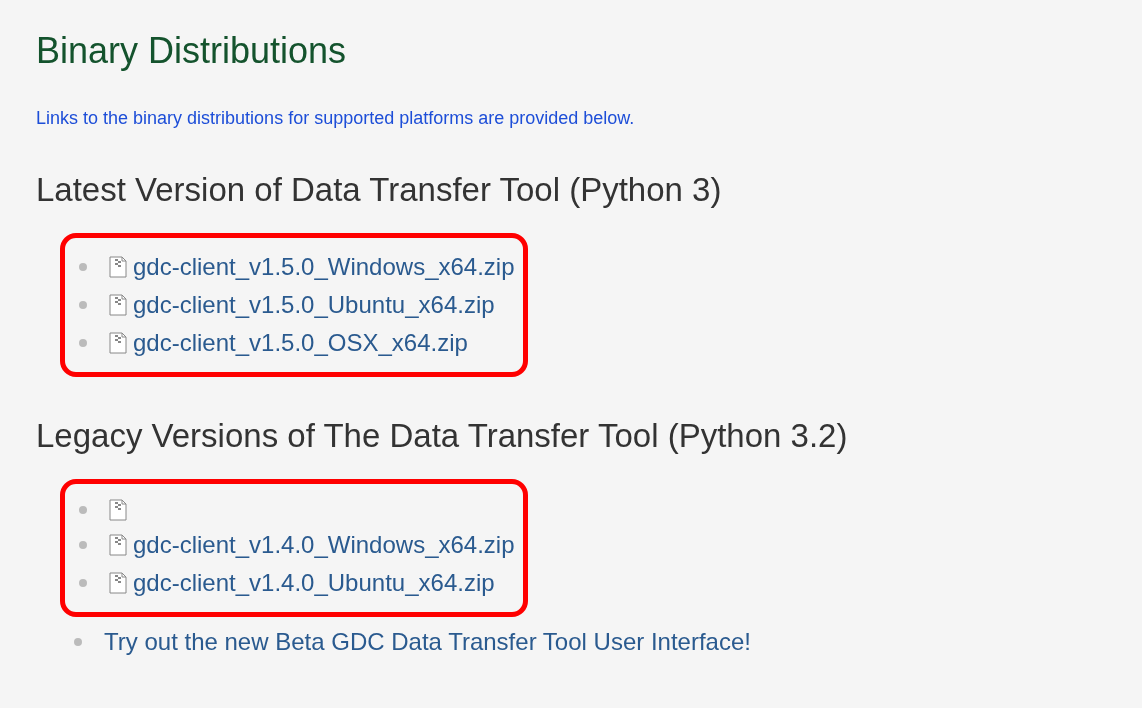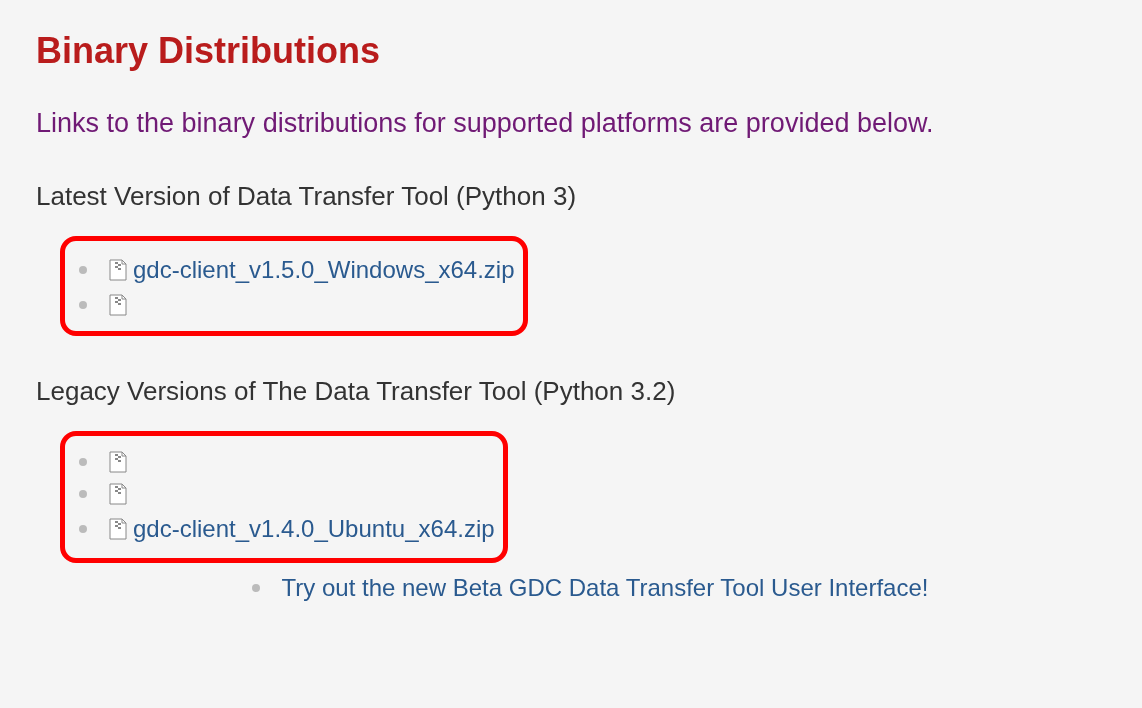--- a/index.html
+++ b/index.html
@@ -8,32 +8,32 @@
       box-sizing: border-box;
     }
     body {
       font-family: -apple-system, BlinkMacSystemFont, "Segoe UI", Helvetica, Arial, sans-serif;
       background: #f5f5f5;
       padding: 30px 36px;
       color: #333;
       width: 1142px;
     }
     h2.section-heading {
-      color: #b91c1c;
+      color: #14532d;
       font-size: 36px;
-      font-weight: 700;
+      font-weight: 400;
       margin-bottom: 36px;
     }
     p.intro-text {
-      font-size: 27px;
-      color: #701a75;
+      font-size: 18px;
+      color: #1d4ed8;
       margin-bottom: 42px;
     }
     p.subsection-heading {
-      font-size: 26px;
+      font-size: 33px;
       color: #333;
       margin-bottom: 24px;
     }
     ul.download-list {
       list-style: none;
       padding-left: 36px;
       margin-bottom: 40px;
     }
     ul.download-list li {
       display: flex;
@@ -85,21 +85,20 @@
     }
     .extra-item {
       list-style: none;
       padding-left: 38px;
       margin-top: 6px;
     }
     .extra-item li {
       display: flex;
       align-items: center;
       padding: 5px 0;
-      justify-content: center;
     }
   </style>
 </head>
 <body>
 
 <h2 class="section-heading">Binary Distributions</h2>
 
 <p class="intro-text">Links to the binary distributions for supported platforms are provided below.</p>
 
 <div class="subsection-block">
@@ -125,20 +124,35 @@
         <span class="zip-icon">
           <svg width="18" height="22" viewBox="0 0 18 22">
               <path d="M1 1 L13 1 L17 5 L17 21 L1 21 Z" fill="#fff" stroke="#888" stroke-width="1"></path>
               <path d="M13 1 L13 5 L17 5" fill="none" stroke="#888" stroke-width="1"></path>
               <rect x="6" y="3" width="3" height="2" fill="#888"></rect>
               <rect x="9" y="5" width="3" height="2" fill="#888"></rect>
               <rect x="6" y="7" width="3" height="2" fill="#888"></rect>
               <rect x="9" y="9" width="3" height="2" fill="#888"></rect>
             </svg>
         </span>
+        <a class="download-link">gdc-client_v1.5.0_Ubuntu_x64.zip</a>
+      </li>
+      <li>
+        <span class="bullet"></span>
+        <span class="zip-icon">
+          <svg width="18" height="22" viewBox="0 0 18 22">
+              <path d="M1 1 L13 1 L17 5 L17 21 L1 21 Z" fill="#fff" stroke="#888" stroke-width="1"></path>
+              <path d="M13 1 L13 5 L17 5" fill="none" stroke="#888" stroke-width="1"></path>
+              <rect x="6" y="3" width="3" height="2" fill="#888"></rect>
+              <rect x="9" y="5" width="3" height="2" fill="#888"></rect>
+              <rect x="6" y="7" width="3" height="2" fill="#888"></rect>
+              <rect x="9" y="9" width="3" height="2" fill="#888"></rect>
+            </svg>
+        </span>
+        <a class="download-link">gdc-client_v1.5.0_OSX_x64.zip</a>
       </li>
     </ul>
   </div>
 </div>
 
 <div class="subsection-block">
   <p class="subsection-heading">Legacy Versions of The Data Transfer Tool (Python 3.2)</p>
   <div class="highlight-box">
     <ul class="download-list">
       <li>
@@ -159,20 +173,21 @@
         <span class="zip-icon">
           <svg width="18" height="22" viewBox="0 0 18 22">
               <path d="M1 1 L13 1 L17 5 L17 21 L1 21 Z" fill="#fff" stroke="#888" stroke-width="1"></path>
               <path d="M13 1 L13 5 L17 5" fill="none" stroke="#888" stroke-width="1"></path>
               <rect x="6" y="3" width="3" height="2" fill="#888"></rect>
               <rect x="9" y="5" width="3" height="2" fill="#888"></rect>
               <rect x="6" y="7" width="3" height="2" fill="#888"></rect>
               <rect x="9" y="9" width="3" height="2" fill="#888"></rect>
             </svg>
         </span>
+        <a class="download-link">gdc-client_v1.4.0_Windows_x64.zip</a>
       </li>
       <li>
         <span class="bullet"></span>
         <span class="zip-icon">
           <svg width="18" height="22" viewBox="0 0 18 22">
               <path d="M1 1 L13 1 L17 5 L17 21 L1 21 Z" fill="#fff" stroke="#888" stroke-width="1"></path>
               <path d="M13 1 L13 5 L17 5" fill="none" stroke="#888" stroke-width="1"></path>
               <rect x="6" y="3" width="3" height="2" fill="#888"></rect>
               <rect x="9" y="5" width="3" height="2" fill="#888"></rect>
               <rect x="6" y="7" width="3" height="2" fill="#888"></rect>

